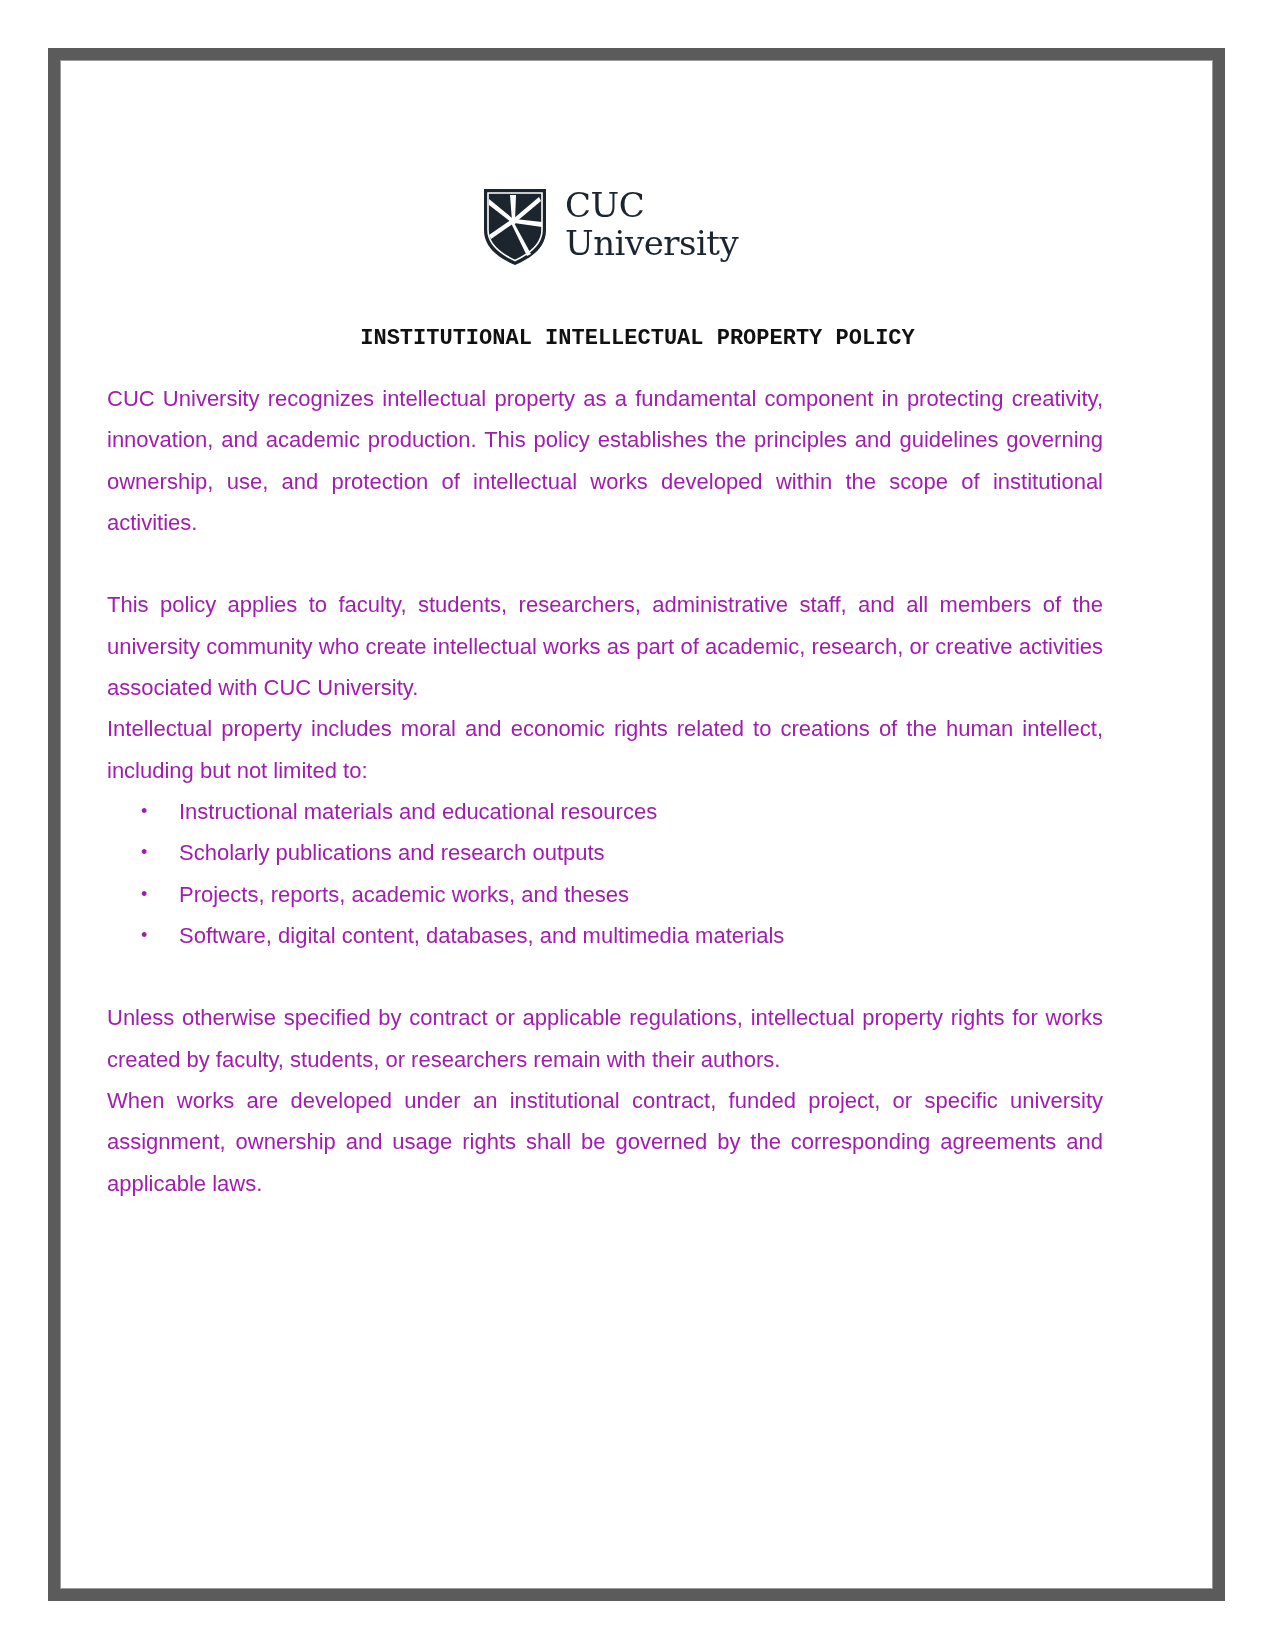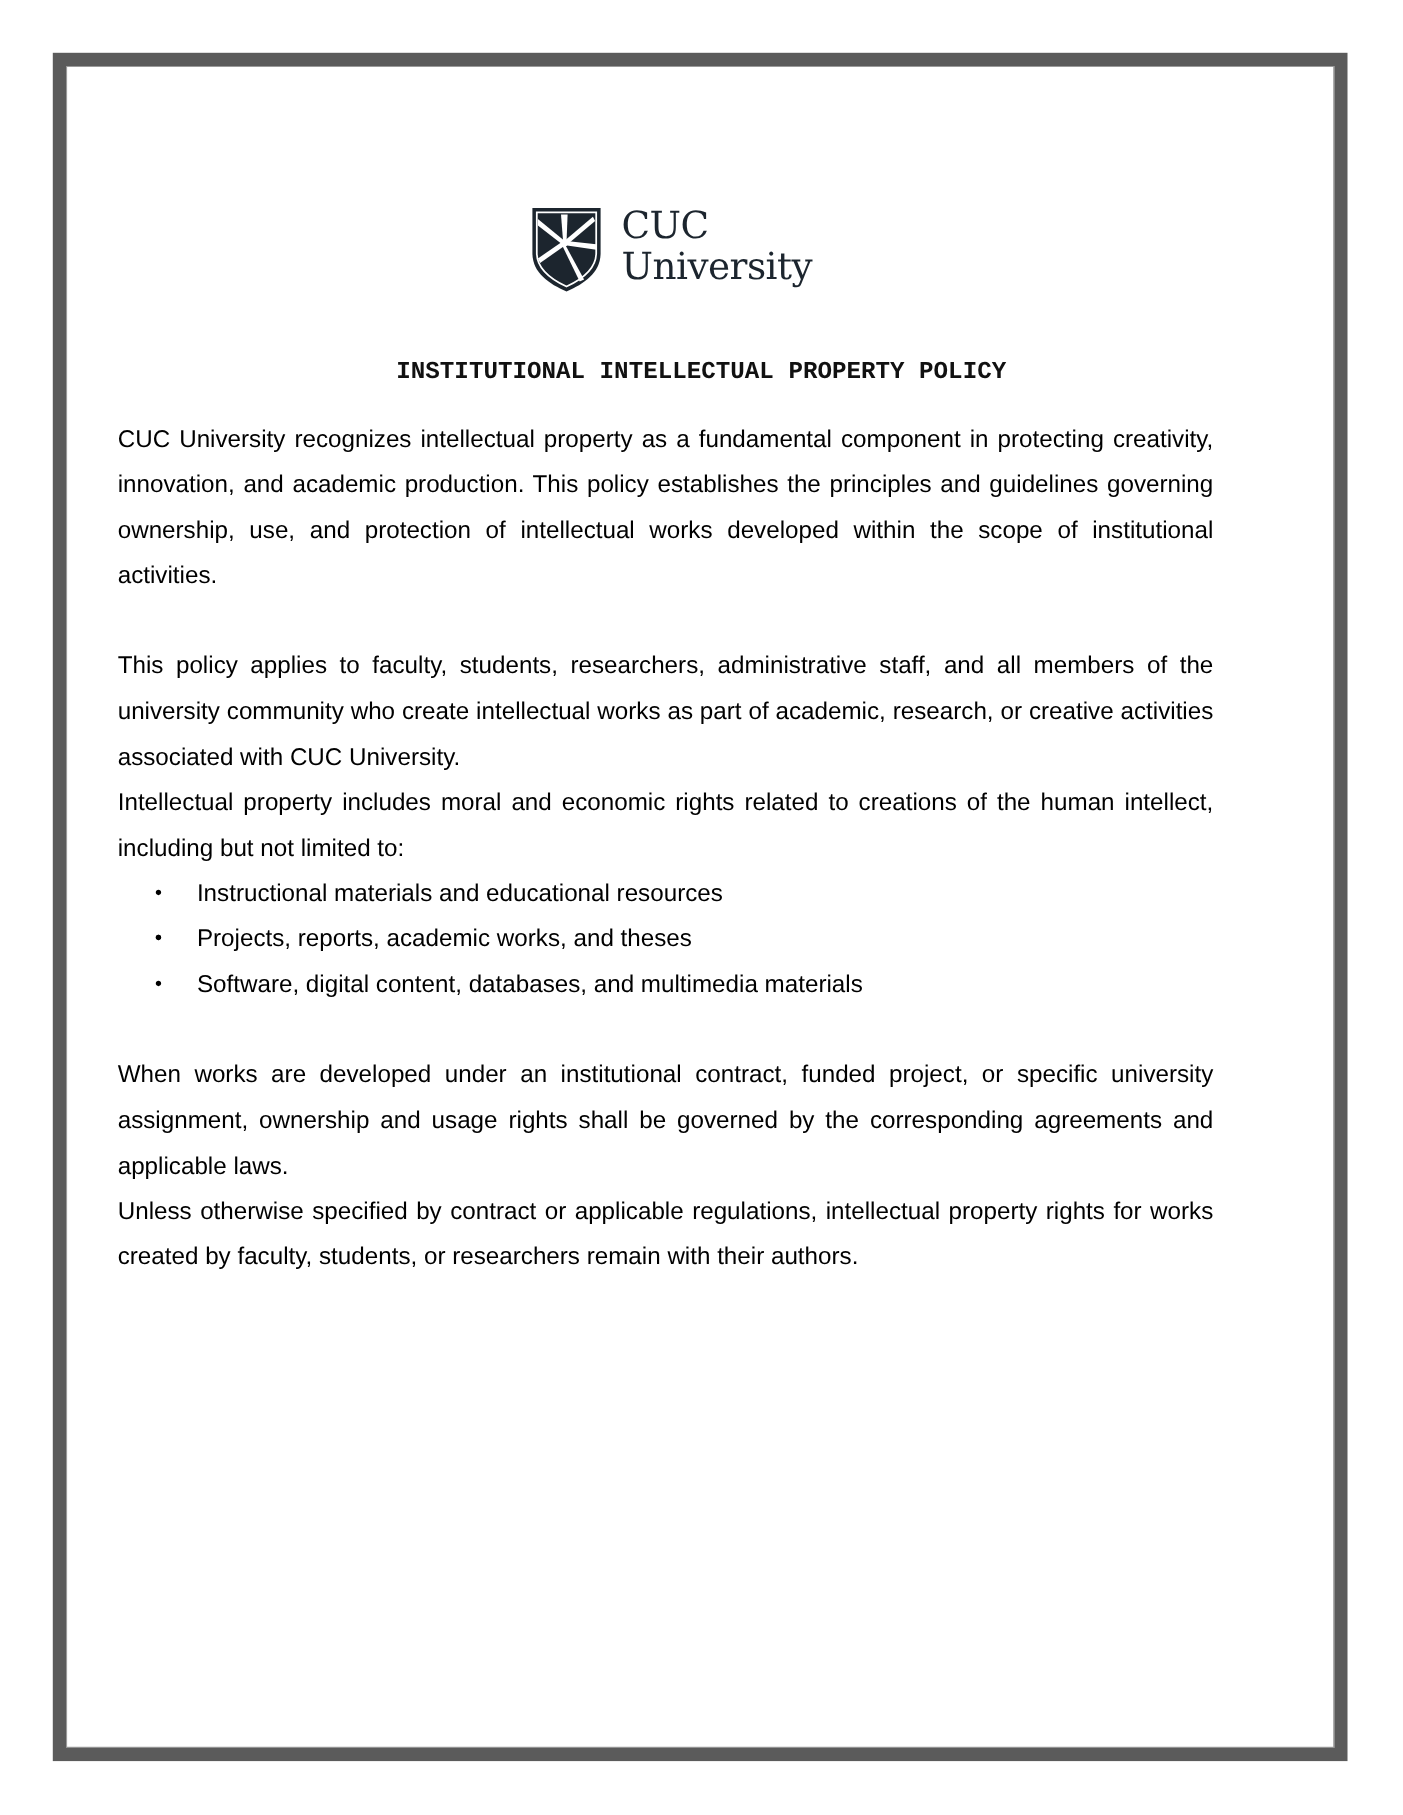--- a/index.html
+++ b/index.html
@@ -65,21 +65,21 @@
       margin: 0;
     }
     .content {
       position: absolute;
       left: 107px;
       top: 378px;
       width: 996px;
       font-family: "Liberation Sans", sans-serif;
       font-size: 22px;
       line-height: 41.3px;
-      color: #000000;
+      color: #a21caf;
     }
     .content p {
       margin: 0;
       text-align: justify;
     }
     .content .gap {
       height: 41.3px;
     }
     .content ul {
       margin: 0;
@@ -129,21 +129,21 @@
 
 <h1 class="title">INSTITUTIONAL INTELLECTUAL PROPERTY POLICY</h1>
 
 <div class="content">
   <p class="last-line-left">CUC University recognizes intellectual property as a fundamental component in protecting creativity, innovation, and academic production. This policy establishes the principles and guidelines governing ownership, use, and protection of intellectual works developed within the scope of institutional activities.</p>
   <div class="gap"></div>
   <p class="last-line-left">This policy applies to faculty, students, researchers, administrative staff, and all members of the university community who create intellectual works as part of academic, research, or creative activities associated with CUC University.</p>
   <p class="last-line-left">Intellectual property includes moral and economic rights related to creations of the human intellect, including but not limited to:</p>
   <ul>
     <li><span class="bullet">•</span><span>Instructional materials and educational resources</span></li>
-    <li><span class="bullet">•</span></li>
+    <li><span class="bullet">•</span><span>Scholarly publications and research outputs</span></li>
     <li><span class="bullet">•</span><span>Projects, reports, academic works, and theses</span></li>
     <li><span class="bullet">•</span><span>Software, digital content, databases, and multimedia materials</span></li>
   </ul>
   <div class="gap"></div>
+  <p class="last-line-left">Unless otherwise specified by contract or applicable regulations, intellectual property rights for works created by faculty, students, or researchers remain with their authors.</p>
   <p class="last-line-left">When works are developed under an institutional contract, funded project, or specific university assignment, ownership and usage rights shall be governed by the corresponding agreements and applicable laws.</p>
-  <p class="last-line-left">Unless otherwise specified by contract or applicable regulations, intellectual property rights for works created by faculty, students, or researchers remain with their authors.</p>
   <div class="gap"></div>
 </div>
 
 </body></html>

